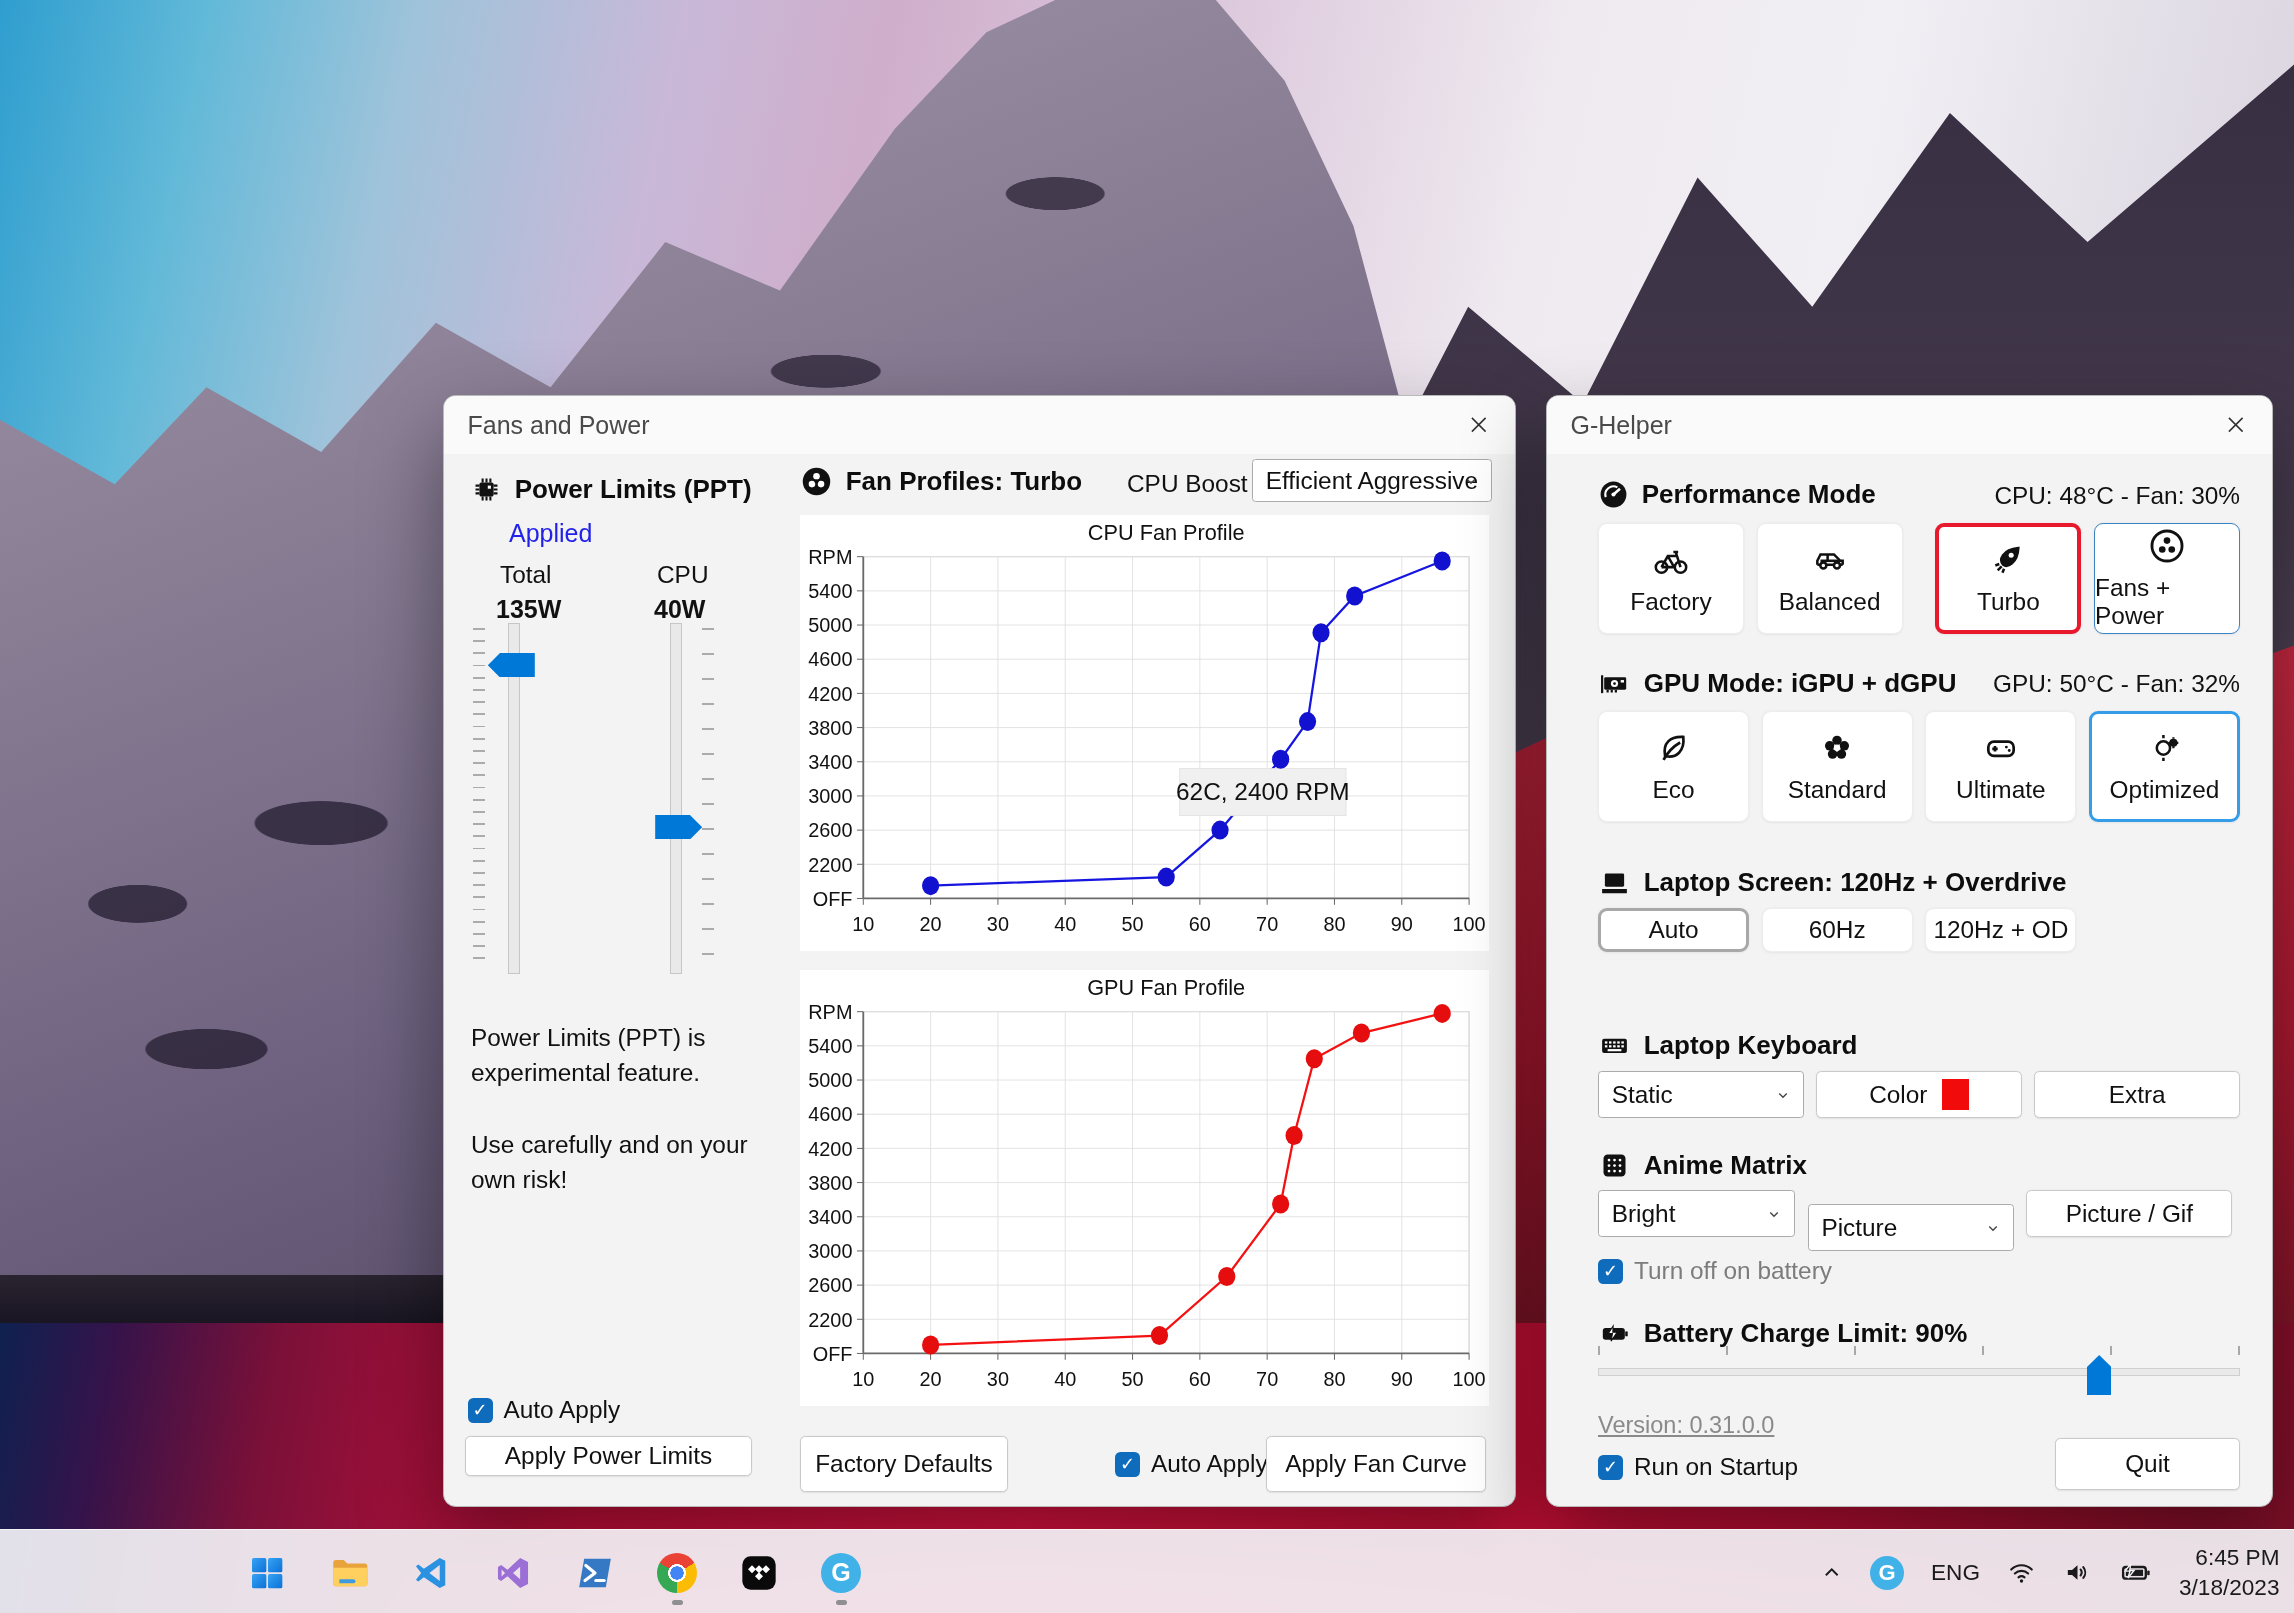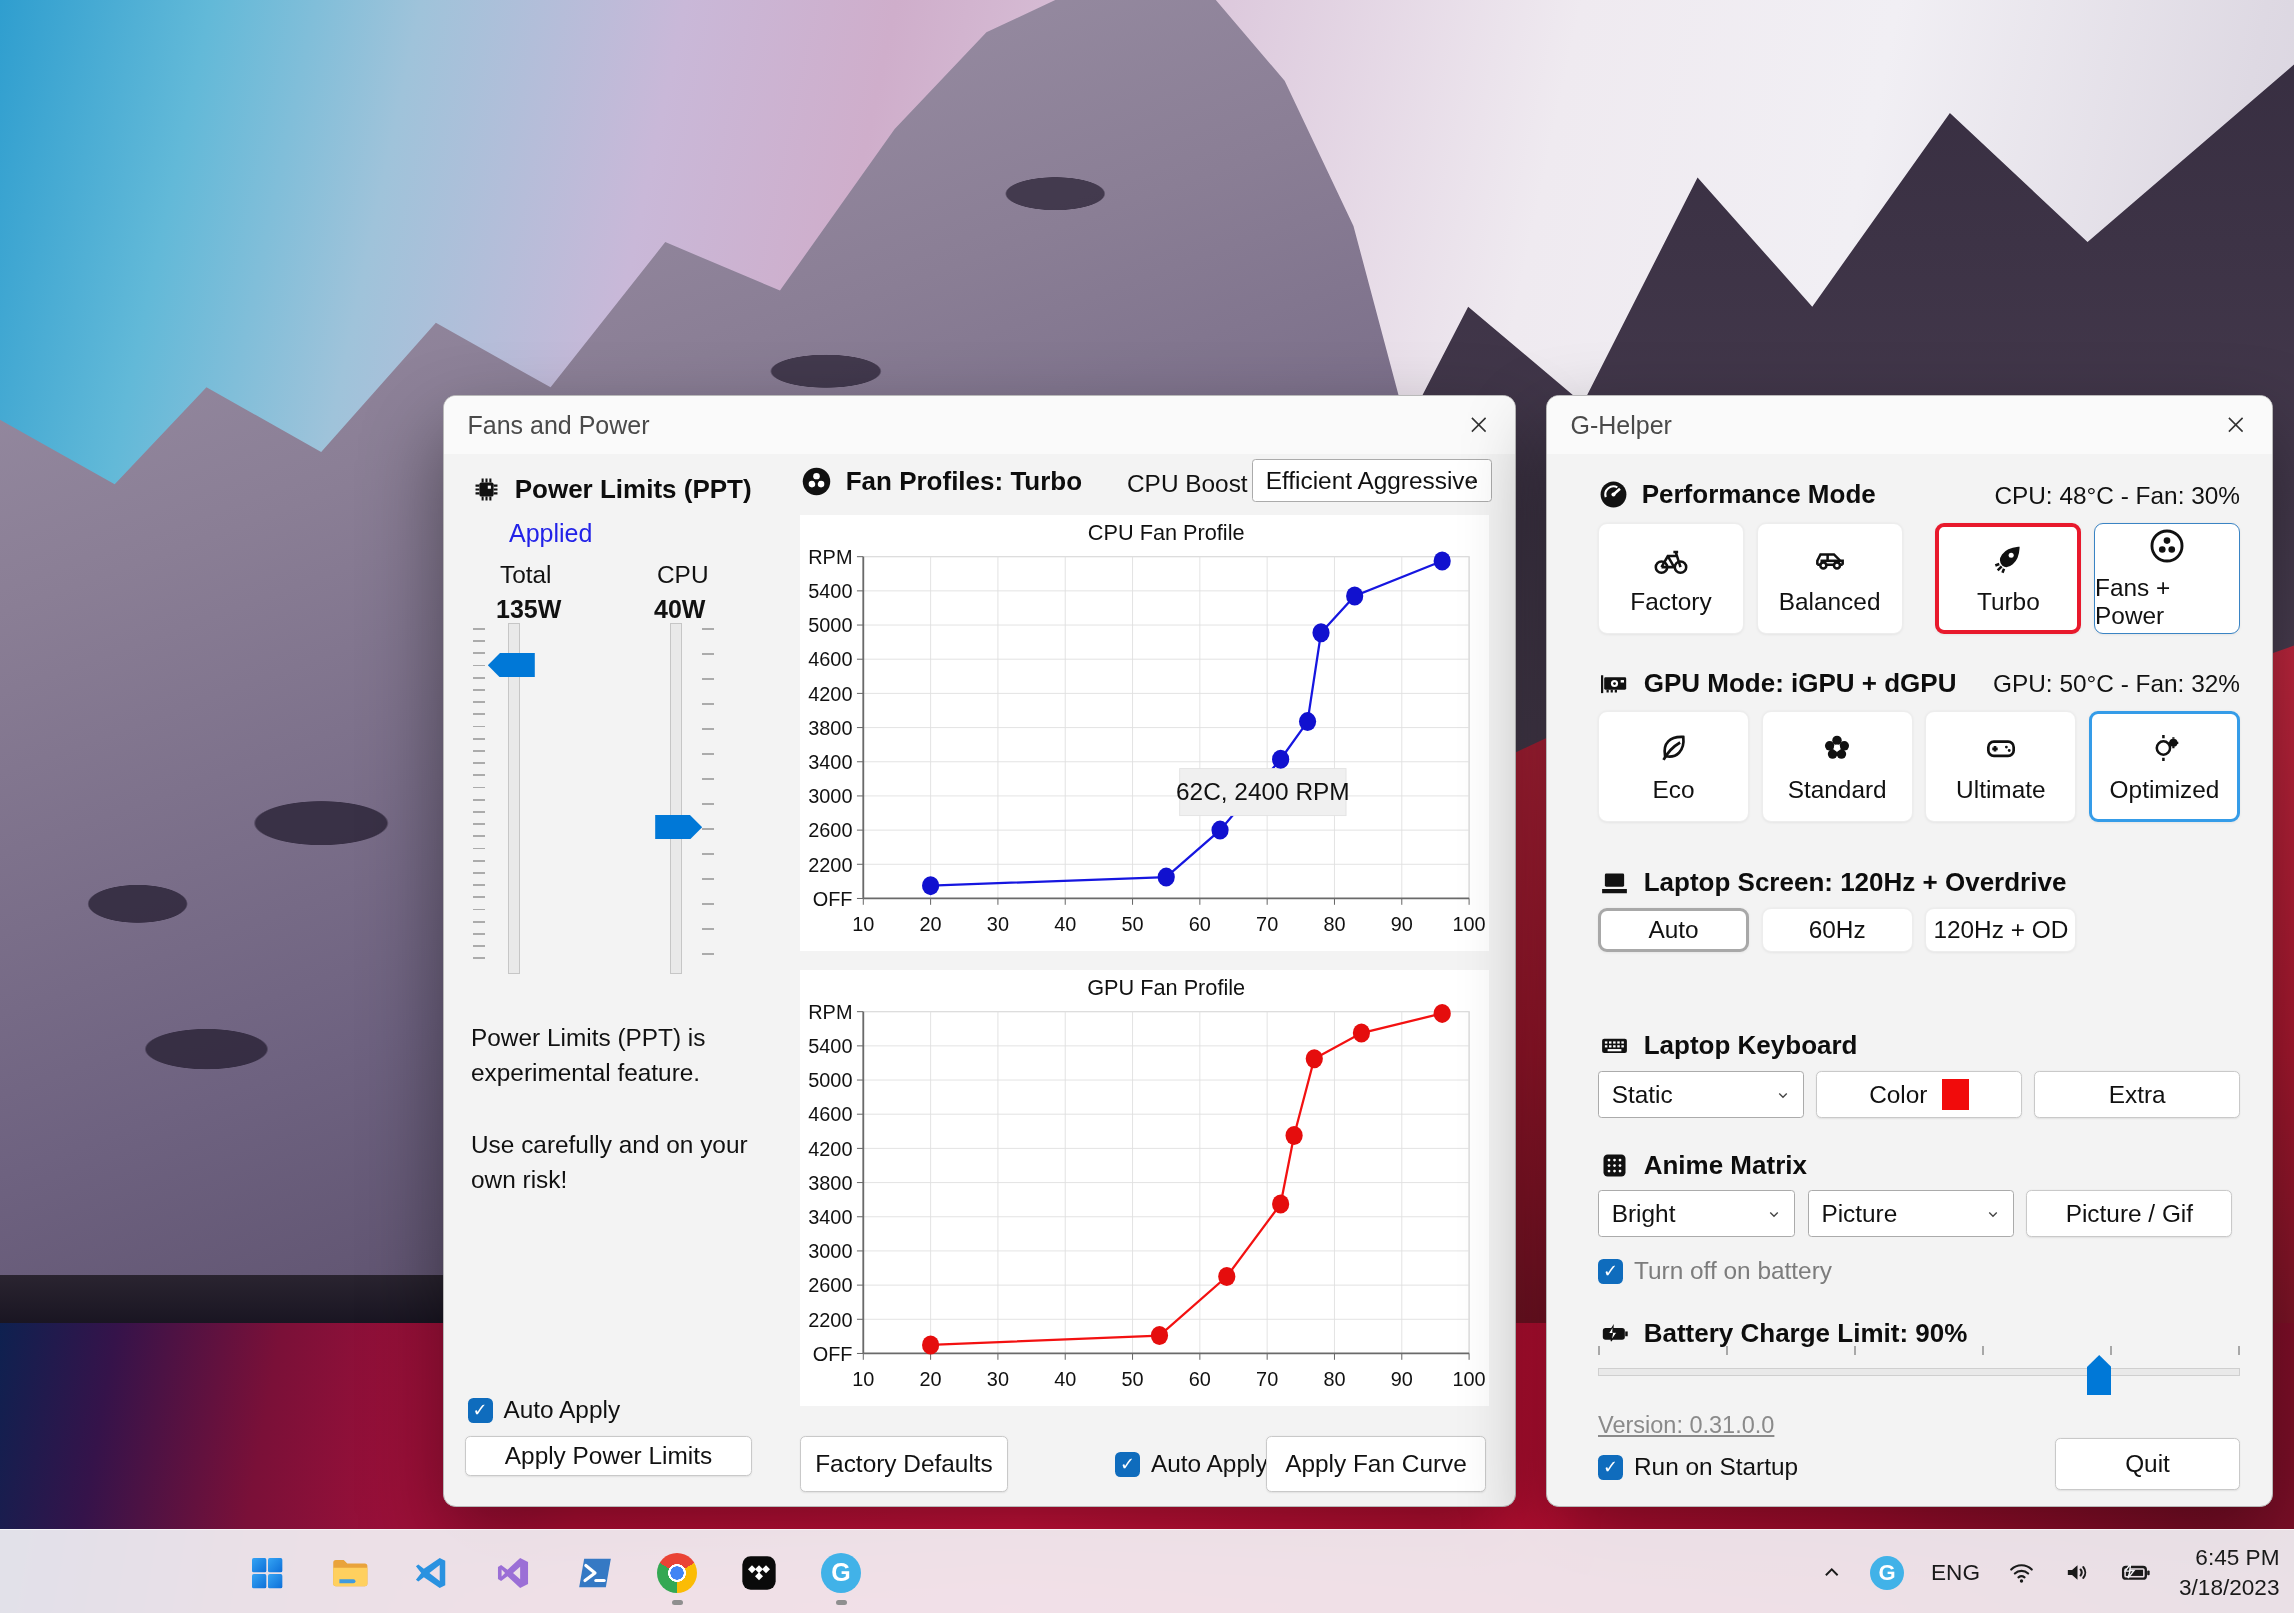--- a/index.html
+++ b/index.html
@@ -545,21 +545,21 @@
         <span>Anime Matrix</span>
       </div>
     </div>
     <div class="gh-row card-row" style="top:794px;">
       <div class="select" style="width:197px;height:47px;">
         <span>Bright</span>
         <svg class="chev" width="18" height="18" viewBox="0 0 24 24">
             <path d="M7 10 L12 15 L17 10" stroke="#444" stroke-width="1.8" fill="none"></path>
           </svg>
       </div>
-      <div class="select" style="width:206px;height:47px;">
+      <div class="select" style="width:206px;height:47px;margin-top:14px;">
         <span>Picture</span>
         <svg class="chev" width="18" height="18" viewBox="0 0 24 24">
             <path d="M7 10 L12 15 L17 10" stroke="#444" stroke-width="1.8" fill="none"></path>
           </svg>
       </div>
       <div class="btn" style="width:206px;height:47px;">Picture / Gif</div>
     </div>
     <div class="cb" style="position:absolute;left:51px;top:861px;color:#7c7c7c;">
       <span class="box">
           <span>✓</span>

